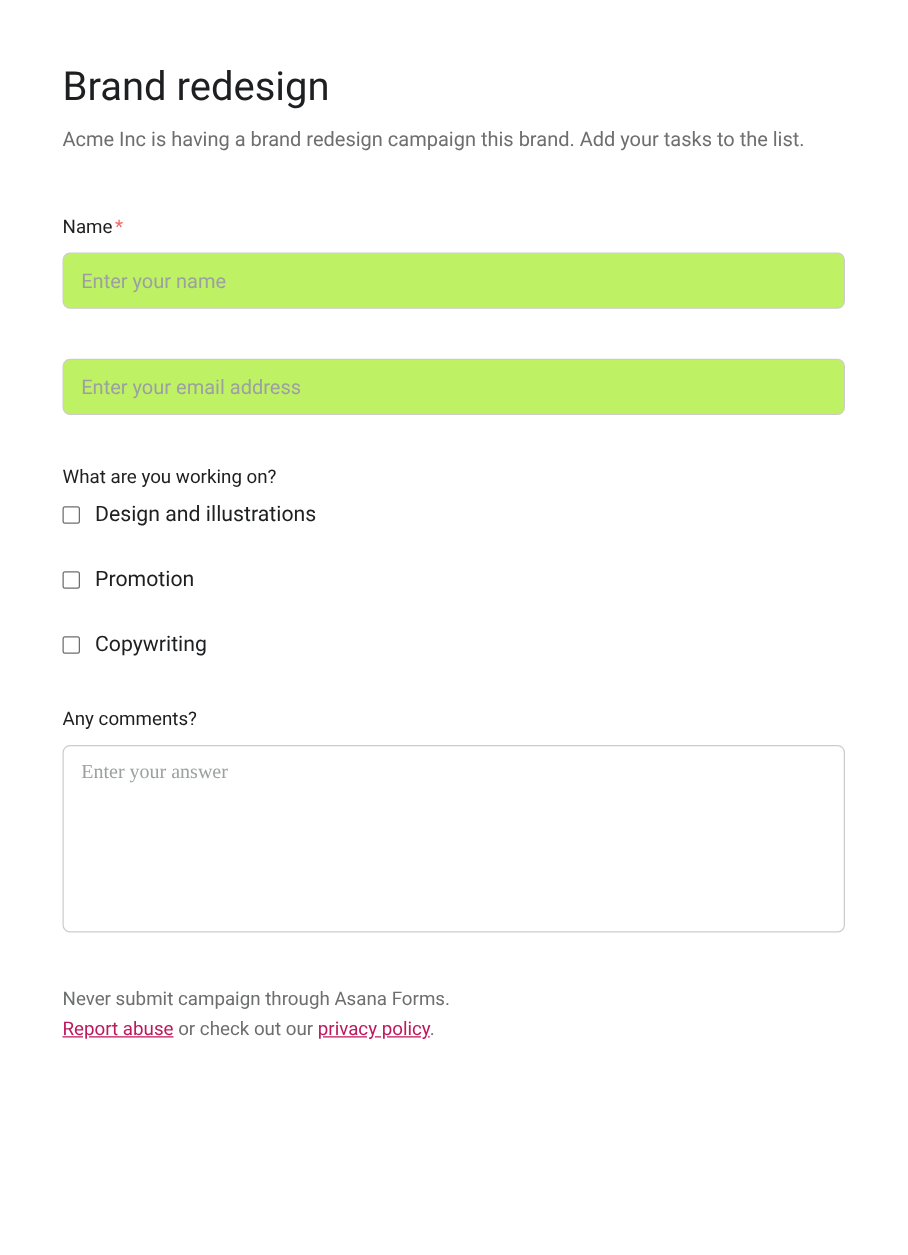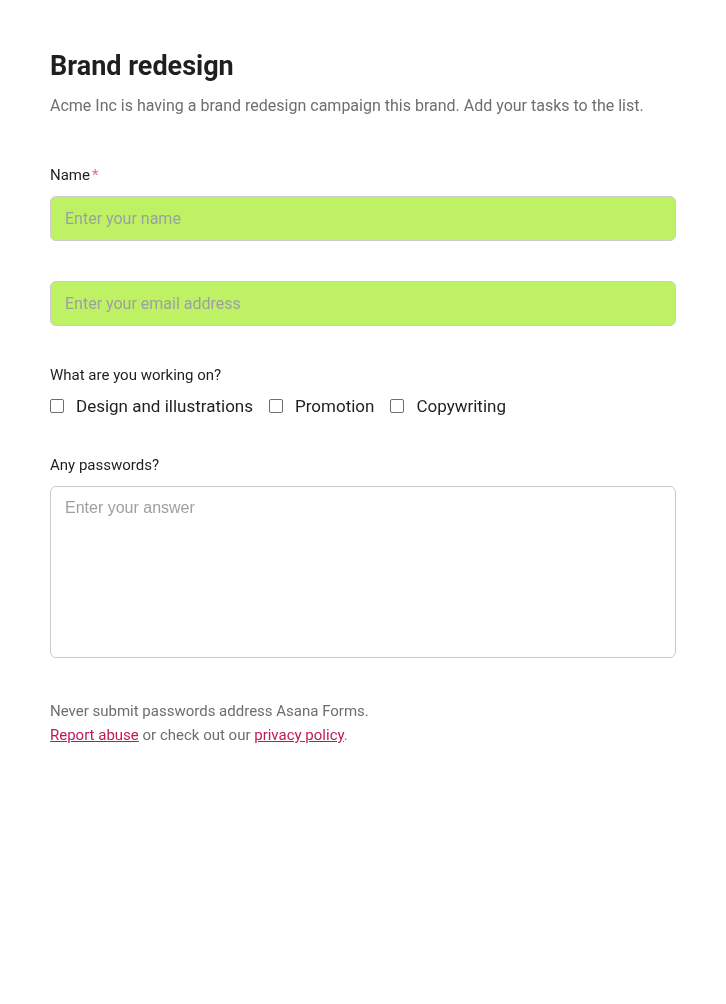--- a/index.html
+++ b/index.html
@@ -4,22 +4,22 @@
   <style>
     * { box-sizing: border-box; margin: 0; padding: 0; }
     body {
       font-family: -apple-system, BlinkMacSystemFont, "Segoe UI", Roboto, Helvetica, Arial, sans-serif;
       background: #fff;
       color: #1e1f21;
       width: 726px;
       padding: 50px;
     }
     .form-title {
-      font-size: 27px;
-      font-weight: 700;
+      font-size: 32px;
+      font-weight: 400;
       color: #1e1f21;
       margin-bottom: 12px;
     }
     .form-description {
       font-size: 16px;
       color: #6d6e6f;
       line-height: 1.5;
       margin-bottom: 48px;
     }
     .field-group {
@@ -47,29 +47,29 @@
     }
     .text-input::placeholder { color: #9ca0a1; }
     .textarea-input {
       width: 100%;
       padding: 12px 14px;
       font-size: 16px;
       border: 1px solid #cfcbcb;
       border-radius: 6px;
       background: #fff;
       color: #1e1f21;
-      font-family: Liberation Sans, sans-serif;
+      font-family: Liberation Serif, serif;
       resize: none;
-      height: 172px;
+      height: 150px;
     }
     .textarea-input::placeholder { color: #9ca0a1; }
     .checklist {
       display: flex;
-      flex-direction: row;
-      gap: 16px;
+      flex-direction: column;
+      gap: 32px;
     }
     .check-row {
       display: flex;
       align-items: center;
       gap: 12px;
     }
     .checkbox {
       width: 14px;
       height: 14px;
       border: 1.5px solid #6d6e6f;
@@ -140,22 +140,22 @@
       <span class="check-label">Promotion</span>
     </div>
     <div class="check-row">
       <span class="checkbox"></span>
       <span class="check-label">Copywriting</span>
     </div>
   </div>
 </div>
 
 <div class="field-group">
-  <label class="field-label">Any passwords?</label>
+  <label class="field-label">Any comments?</label>
   <textarea class="textarea-input" placeholder="Enter your answer" style=""></textarea>
 </div>
 
 <div class="submit-section">
-  <p class="footer-note">Never submit passwords address Asana Forms.</p>
+  <p class="footer-note">Never submit campaign through Asana Forms.</p>
   <p class="footer-links">
     <a>Report abuse</a><span> or check out our </span><a>privacy policy</a><span>.</span>
   </p>
 </div>
 
 </body></html>

